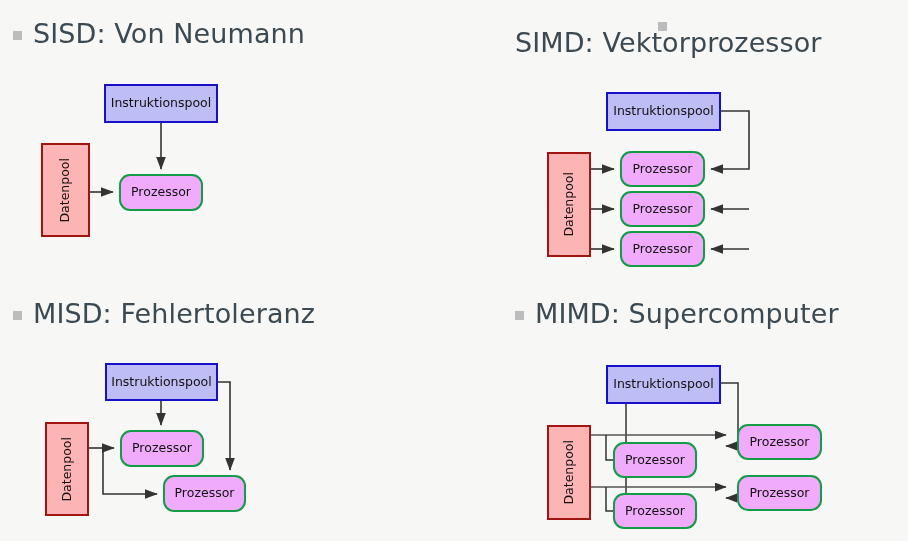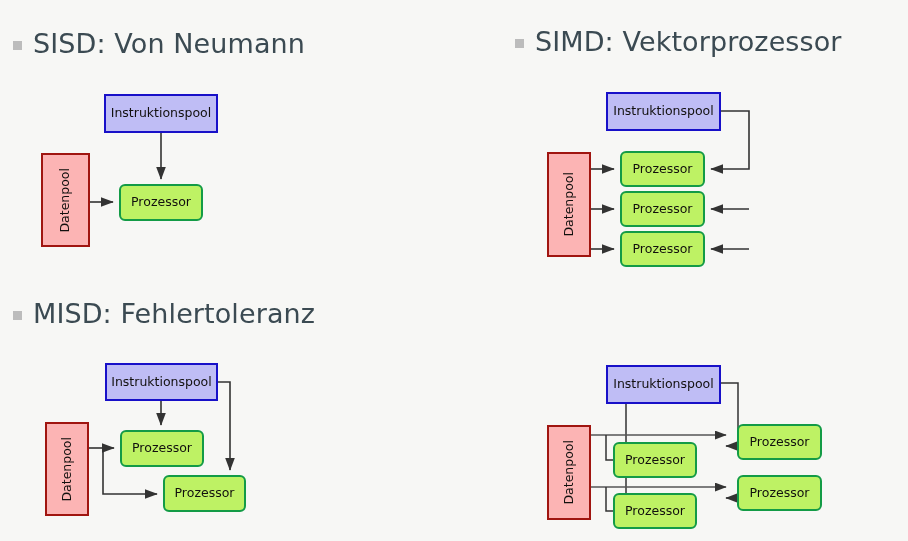--- a/index.html
+++ b/index.html
@@ -11,21 +11,21 @@
     position: relative;
     width: 908px;
     height: 541px;
     background: #f7f7f5;
     overflow: hidden;
     font-family: "DejaVu Sans", sans-serif;
   }
 
   
   .quadrant { position: absolute; }
-  #q-sisd { left: 0;   top: 10px;   width: 454px; height: 278px; padding-left: 16px; }
+  #q-sisd { left: 0;   top: 0;   width: 454px; height: 278px; padding-left: 16px; }
   #q-simd { left: 454px; top: 0; width: 454px; height: 278px; }
   #q-misd { left: 0;   top: 278px; width: 454px; height: 263px; padding-left: 28px; }
   #q-mimd { left: 454px; top: 278px; width: 454px; height: 263px; }
 
   
   .heading {
     position: absolute;
     display: flex;
     align-items: center;
     white-space: nowrap;
@@ -41,21 +41,21 @@
   }
   .heading-text {
     font-family: "DejaVu Sans", sans-serif;
     font-size: 27px;
     font-weight: 400;
     color: #3b4a52;
     letter-spacing: 0.1px;
     line-height: 1;
   }
   #q-sisd .heading { left: 13px; top: 20px; }
-  #q-simd .heading { left: 61px; top: 28px; }
+  #q-simd .heading { left: 61px; top: 20px; flex-direction: column; }
   #q-misd .heading { left: 13px; top: 22px; }
   #q-mimd .heading { left: 61px; top: 22px; }
 
   
   .diagram { position: absolute; left: 0; top: 0; width: 454px; height: 100%; }
   .diagram svg { position: absolute; left: 0; top: 0; overflow: visible; }
 
   
   .node {
     position: absolute;
@@ -68,23 +68,23 @@
     color: #12100e;
     text-align: center;
     line-height: 1;
   }
   .node.instr {
     background: #bfbdf5;
     border: 2px solid #1810c8;
     border-radius: 0;
   }
   .node.proc {
-    background: #bef264;
+    background: #f0abfc;
     border: 2.4px solid #139b46;
-    border-radius: 6px;
+    border-radius: 11px;
     text-align: center;
   }
   .node.data {
     background: #fcb4b4;
     border: 2.4px solid #a01510;
     border-radius: 0;
   }
   .node.data .vlabel {
     transform: rotate(-90deg);
     white-space: nowrap;
@@ -194,20 +194,24 @@
       <div class="node proc" style="left:120px; top:152px; width:84px; height:37px;">
         <span>Prozessor</span>
       </div>
       <div class="node proc" style="left:163px; top:197px; width:83px; height:37px;">
         <span>Prozessor</span>
       </div>
     </div>
   </div>
 
   <div class="quadrant" id="q-mimd">
+    <div class="heading">
+      <span class="bullet"></span>
+      <span class="heading-text">MIMD: Supercomputer</span>
+    </div>
     <div class="diagram">
       <svg width="454" height="263">
         <defs>
           <marker id="ah-mimd" markerWidth="9" markerHeight="9" refX="7.5" refY="3" orient="auto" markerUnits="strokeWidth">
             <path d="M0,0 L8,3 L0,6 z" fill="#333"></path>
           </marker>
         </defs>
 
         <path d="M172,126 L172,232 L205,232" stroke="#333" stroke-width="1.5" fill="none" marker-end="url(#ah-mimd)"></path>
         <path d="M172,182 L205,182" stroke="#333" stroke-width="1.5" fill="none" marker-end="url(#ah-mimd)"></path>

